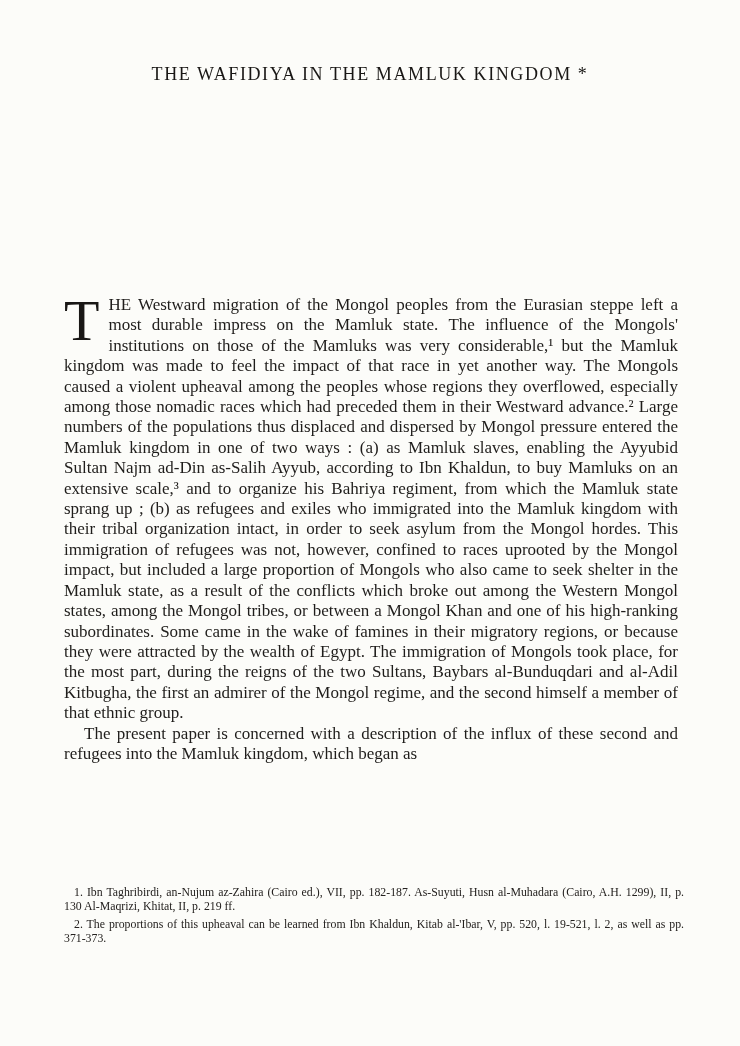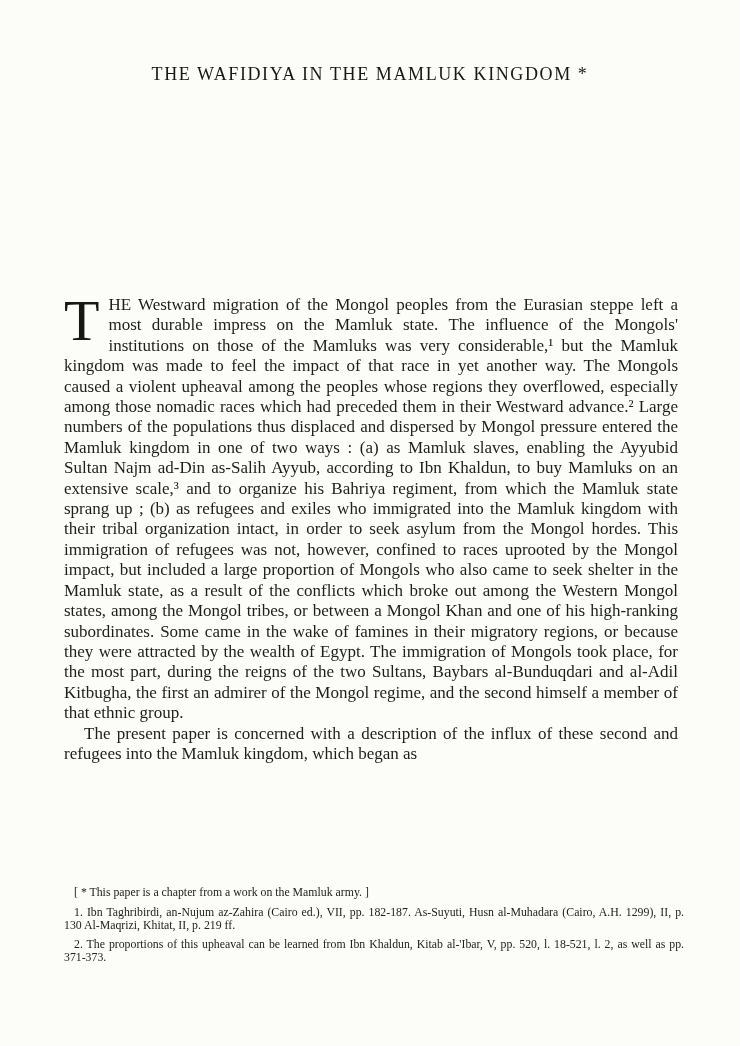--- a/index.html
+++ b/index.html
@@ -75,18 +75,17 @@
 <div class="page">
 
   <h1 class="title">THE WAFIDIYA IN THE MAMLUK KINGDOM *</h1>
 
   <div class="body-text">
     <p><span class="dropcap">T</span><span>HE Westward migration of the Mongol peoples from the Eurasian steppe left a most durable impress on the Mamluk state. The influence of the Mongols' institutions on those of the Mamluks was very considerable,¹ but the Mamluk kingdom was made to feel the impact of that race in yet another way. The Mongols caused a violent upheaval among the peoples whose regions they overflowed, especially among those nomadic races which had preceded them in their Westward advance.² Large numbers of the populations thus displaced and dispersed by Mongol pressure entered the Mamluk kingdom in one of two ways : (a) as Mamluk slaves, enabling the Ayyubid Sultan Najm ad-Din as-Salih Ayyub, according to Ibn Khaldun, to buy Mamluks on an extensive scale,³ and to organize his Bahriya regiment, from which the Mamluk state sprang up ; (b) as refugees and exiles who immigrated into the Mamluk kingdom with their tribal organization intact, in order to seek asylum from the Mongol hordes. This immigration of refugees was not, however, confined to races uprooted by the Mongol impact, but included a large proportion of Mongols who also came to seek shelter in the Mamluk state, as a result of the conflicts which broke out among the Western Mongol states, among the Mongol tribes, or between a Mongol Khan and one of his high-ranking subordinates. Some came in the wake of famines in their migratory regions, or because they were attracted by the wealth of Egypt. The immigration of Mongols took place, for the most part, during the reigns of the two Sultans, Baybars al-Bunduqdari and al-Adil Kitbugha, the first an admirer of the Mongol regime, and the second himself a member of that ethnic group.</span></p>
     <p class="para-indent"><span>The present paper is concerned with a description of the influx of these second and refugees into the Mamluk kingdom, which began as</span></p>
   </div>
 
   <div class="footnotes">
-    <p class="star-note">[ * This paper is a chapter from a work on the Mamluk army. ]</p>
     <p>1. Ibn Taghribirdi, an-Nujum az-Zahira (Cairo ed.), VII, pp. 182-187. As-Suyuti, Husn al-Muhadara (Cairo, A.H. 1299), II, p. 130 Al-Maqrizi, Khitat, II, p. 219 ff.</p>
-    <p>2. The proportions of this upheaval can be learned from Ibn Khaldun, Kitab al-'Ibar, V, pp. 520, l. 18-521, l. 2, as well as pp. 371-373.</p>
+    <p>2. The proportions of this upheaval can be learned from Ibn Khaldun, Kitab al-'Ibar, V, pp. 520, l. 19-521, l. 2, as well as pp. 371-373.</p>
   </div>
 
 </div>
 
 </body></html>

